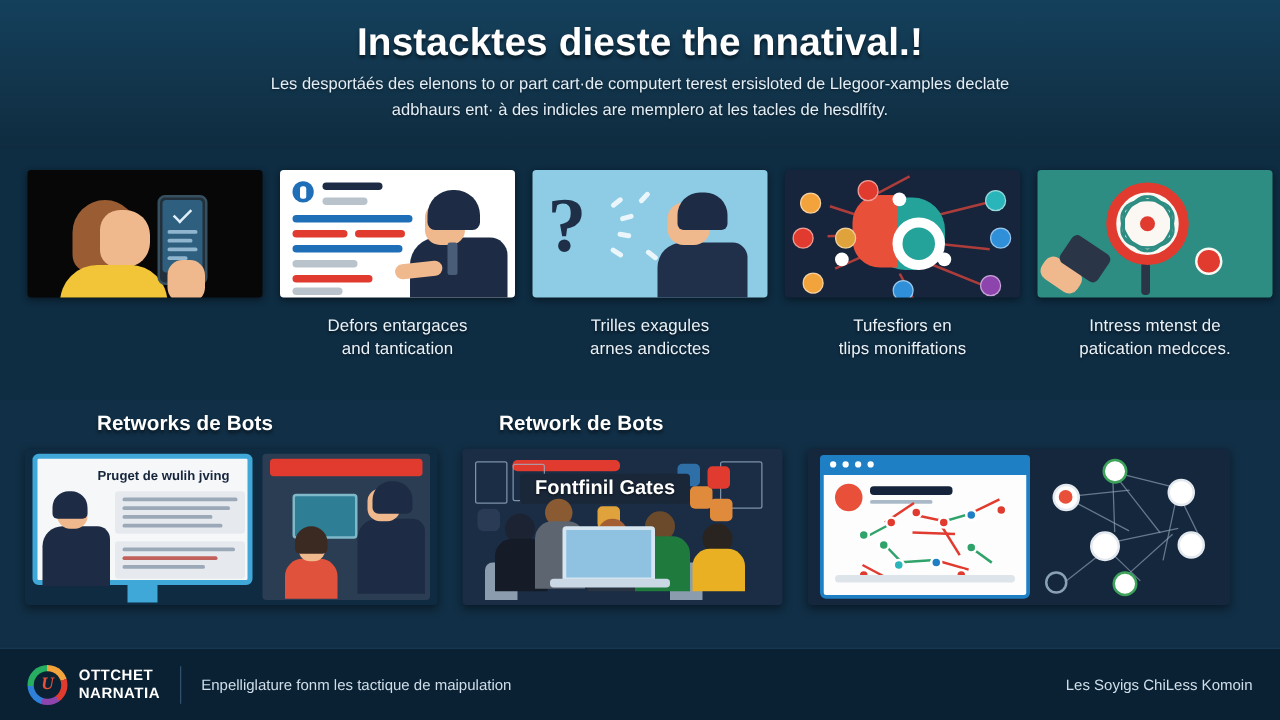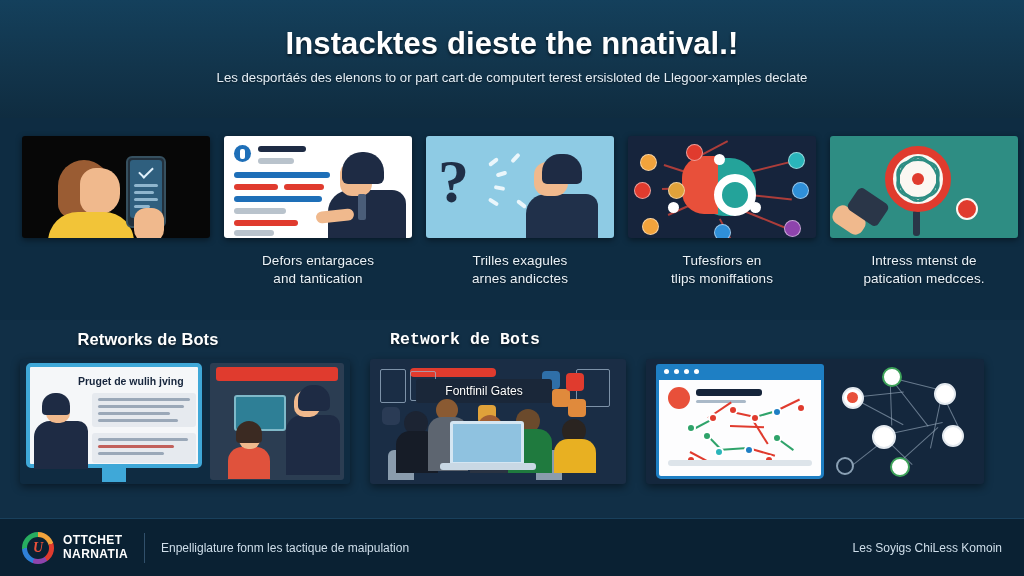--- a/index.html
+++ b/index.html
@@ -136,21 +136,21 @@
   
   .band-bottom {
     flex:1 1 auto; background:#112f46; padding:10px 20px 0;
   }
   .sec-heads { display:flex; gap:20px; }
   .sec-head {
     font-size:16.5px; font-weight:bold; text-align:center;
     text-shadow:0 2px 3px rgba(0,0,0,.55); letter-spacing:.1px;
     padding-bottom:10px;
   }
-  .h1w { width:330px; } .h2w { width:256px; } .h3w { width:338px;font-family:Liberation Mono, monospace; }
+  .h1w { width:330px; } .h2w { width:256px; } .h3w { width:338px; }
   .panels { display:flex; gap:20px; }
   .panel { position:relative; border-radius:3px; overflow:hidden;
     box-shadow:0 3px 8px rgba(0,0,0,.45); }
   .p1 { width:330px; height:125px; background:#0f2b41; }
   .p2 { width:256px; height:125px; background:#1a2d45; }
   .p3 { width:338px; height:125px; background:#14273d; }
 
   
   .mon { position:absolute; left:6px; top:4px; width:176px; height:105px;
     background:#f5f7f9; border:4px solid #3fa8d8; border-radius:5px; }
@@ -184,21 +184,21 @@
     background:#e0523c; border-radius:14px 14px 0 0; }
   .p1 .stand { position:absolute; left:82px; top:108px; width:24px; height:15px;
     background:#3fa8d8; }
 
   
   .p2 .ov {
     position:absolute; left:46px; top:20px; width:136px; height:24px;
     background:#1a2739; border-radius:3px; display:flex;
     align-items:center; justify-content:center;
   }
-  .p2 .ov span { font-size:12px; font-weight:normal; color:#ffffff;
+  .p2 .ov span { font-size:16px; font-weight:bold; color:#ffffff;
     text-shadow:0 1px 2px rgba(0,0,0,.6); white-space:nowrap; }
   .p2 .redbar { position:absolute; left:40px; top:9px; width:86px; height:9px;
     background:#e03b2e; border-radius:4px; }
   .p2 .lap { position:absolute; left:80px; top:62px; width:74px; height:44px;
     background:#8fc2e0; border:3px solid #d5e6f2; border-radius:3px 3px 0 0; }
   .p2 .lapbase { position:absolute; left:70px; top:104px; width:96px; height:7px;
     background:#c9d8e4; border-radius:3px; }
   .p2 .pp { position:absolute; border-radius:14px 14px 0 0; }
   .p2 .ph { position:absolute; border-radius:50%; }
   .p2 .app { position:absolute; width:18px; height:18px; border-radius:4px; }
@@ -255,20 +255,21 @@
 </head>
 <body>
 
 <div class="page">
 
   <div class="header">
     <div class="title">Instacktes dieste the nnatival.!</div>
     <div class="subtitle">
       <span>Les desportáés des elenons to or part cart·de computert terest ersisloted de Llegoor-xamples declate</span>
       <br>
+      <span>adbhaurs ent· à des indicles are memplero at les tacles de hesdlfíty.</span>
     </div>
   </div>
 
   <div class="band-top">
 
     <div class="card">
       <div class="thumb t1">
         <div class="hair"></div>
           <div class="face"></div>
           <div class="body"></div>

